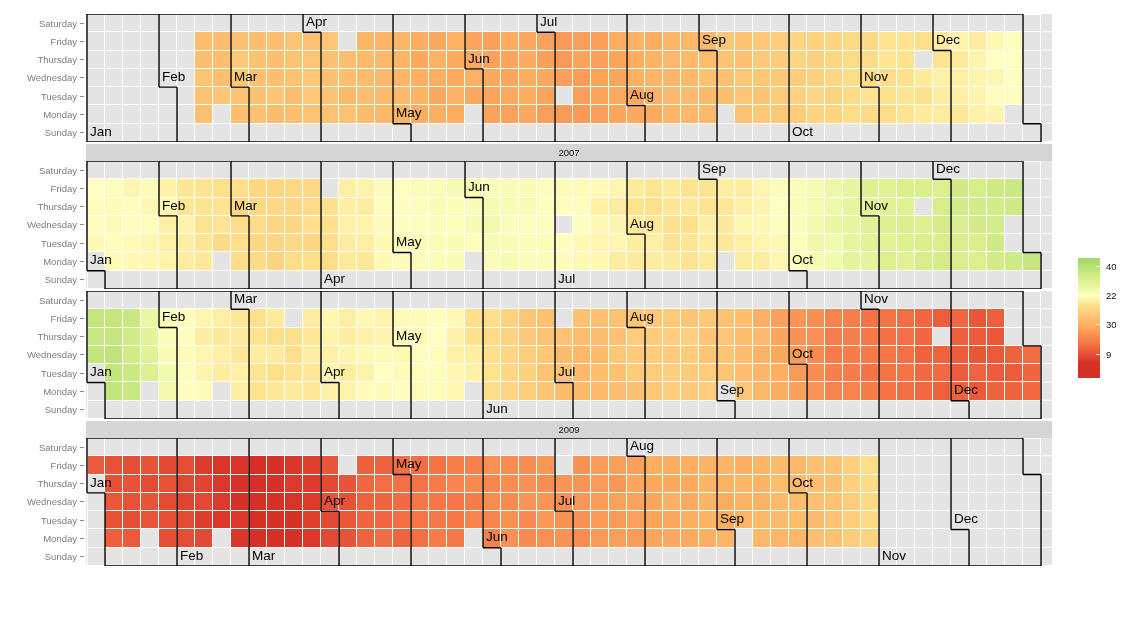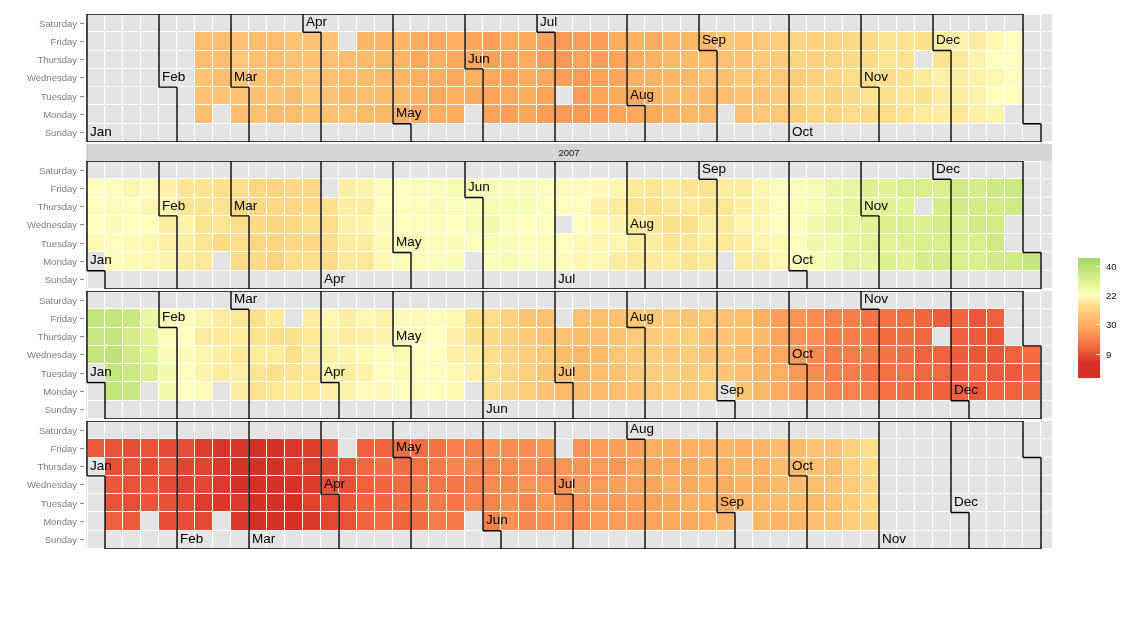--- a/index.html
+++ b/index.html
@@ -1305,20 +1305,23 @@
             <div class="mlabel" style="left: 470px; top: 71.1429px; line-height: 20.2857px;">Jul</div>
             <div class="mlabel" style="left: 542px; top: 16.2857px; line-height: 20.2857px;">Aug</div>
             <div class="mlabel" style="left: 632px; top: 89.4286px; line-height: 20.2857px;">Sep</div>
             <div class="mlabel" style="left: 704px; top: 52.8571px; line-height: 20.2857px;">Oct</div>
             <div class="mlabel" style="left: 776px; top: -2px; line-height: 20.2857px;">Nov</div>
             <div class="mlabel" style="left: 866px; top: 89.4286px; line-height: 20.2857px;">Dec</div>
           </div>
         </div>
       </div>
       <div class="facet">
+        <div class="strip">
+          <span>2009</span>
+        </div>
         <div class="frow">
           <div class="ylabs">
             <div class="ylab">
               <span>Saturday</span>
               <i></i>
             </div>
             <div class="ylab">
               <span>Friday</span>
               <i></i>
             </div>

